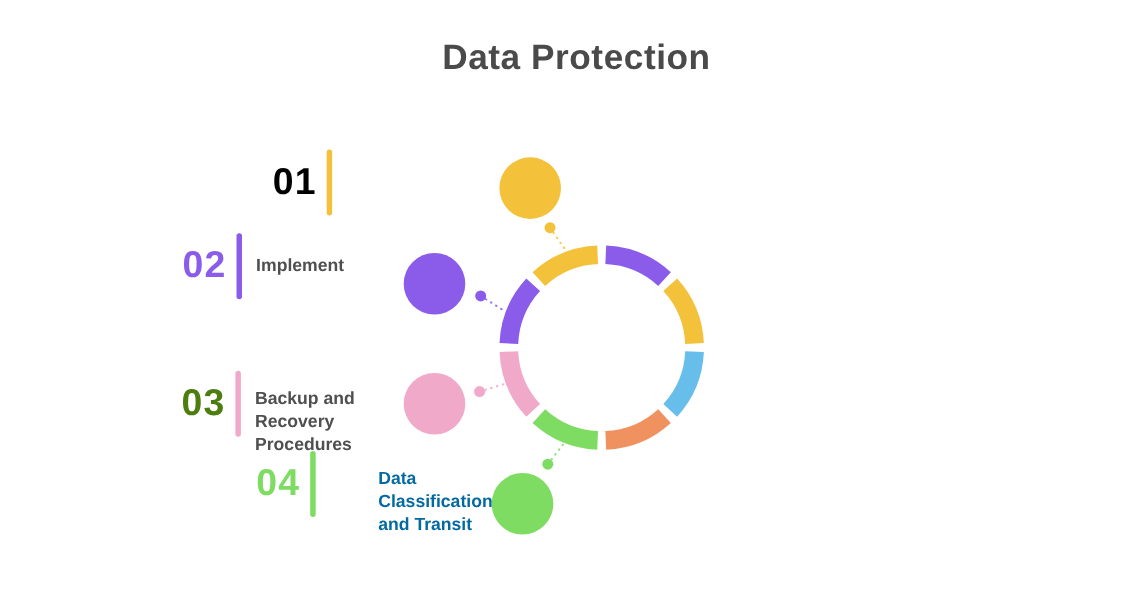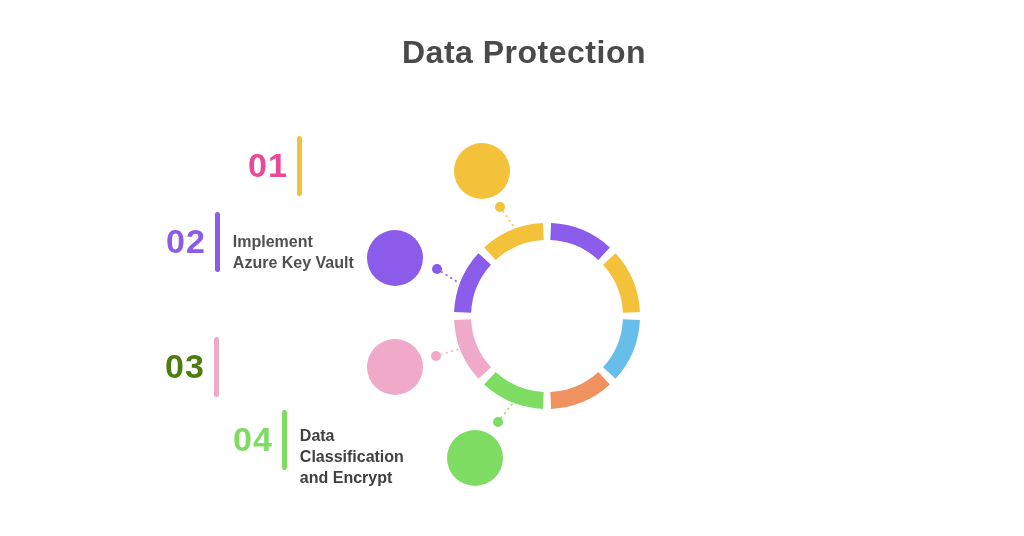--- a/index.html
+++ b/index.html
@@ -59,45 +59,49 @@
     width: 1024px;
     height: 536px;
   }
 </style>
 </head>
 <body>
 
 <div class="page-title" data-name="page-title" style="color: rgb(74, 74, 74);">Data Protection</div>
 
 <div class="step" style="left:248px; top:136px;" data-name="step-01">
-  <div class="step-number" data-name="step-01-number" style="color: #ec4899;">01</div>
+  <div class="step-number" data-name="step-01-number" style="color: #000000;">01</div>
   <div class="step-bar" data-name="step-01-bar" style="background: rgb(243, 193, 58);"></div>
 </div>
 
 <div class="step" style="left:166px; top:212px;" data-name="step-02">
   <div class="step-number" data-name="step-02-number" style="color: rgb(139, 92, 233);">02</div>
   <div class="step-bar" data-name="step-02-bar" style="background: rgb(139, 92, 233);"></div>
   <div class="step-text" data-name="step-02-label" style="color: rgb(79, 79, 79);">
     <div data-name="step-02-label-line">Implement</div>
-    <div data-name="step-02-label-line">Azure Key Vault</div>
   </div>
 </div>
 
 <div class="step" style="left:165px; top:337px;" data-name="step-03">
   <div class="step-number" data-name="step-03-number" style="color: #4d7c0f;">03</div>
   <div class="step-bar" data-name="step-03-bar" style="background: rgb(240, 169, 201);"></div>
+  <div class="step-text" data-name="step-03-label" style="color: rgb(79, 79, 79);">
+    <div data-name="step-03-label-line">Backup and</div>
+    <div data-name="step-03-label-line">Recovery</div>
+    <div data-name="step-03-label-line">Procedures</div>
+  </div>
 </div>
 
 <div class="step" style="left:233px; top:410px;" data-name="step-04">
   <div class="step-number" data-name="step-04-number" style="color: rgb(126, 220, 99);">04</div>
   <div class="step-bar" data-name="step-04-bar" style="background: rgb(126, 220, 99);"></div>
-  <div class="step-text" data-name="step-04-label" style="color: #404040;">
+  <div class="step-text" data-name="step-04-label" style="color: #0369a1; margin-left: 44px;">
     <div data-name="step-04-label-line">Data</div>
     <div data-name="step-04-label-line">Classification</div>
-    <div data-name="step-04-label-line">and Encrypt</div>
+    <div data-name="step-04-label-line">and Transit</div>
   </div>
 </div>
 
 <svg id="diagram-svg" viewBox="0 0 1024 536" data-name="ring-diagram">
     <path d="M 550.7 231.6 A 84.5 84.5 0 0 1 604.1 253.7" fill="none" stroke="#8B5CE9" stroke-width="17" data-name="ring-segment-top-right"></path>
     <path d="M 609.3 258.9 A 84.5 84.5 0 0 1 631.4 312.3" fill="none" stroke="#F3C13A" stroke-width="17" data-name="ring-segment-right-upper"></path>
     <path d="M 631.4 319.7 A 84.5 84.5 0 0 1 609.3 373.1" fill="none" stroke="#68BEEB" stroke-width="17" data-name="ring-segment-right-lower"></path>
     <path d="M 604.1 378.3 A 84.5 84.5 0 0 1 550.7 400.4" fill="none" stroke="#F0925F" stroke-width="17" data-name="ring-segment-bottom-right"></path>
     <path d="M 543.3 400.4 A 84.5 84.5 0 0 1 489.9 378.3" fill="none" stroke="#7EDC63" stroke-width="17" data-name="ring-segment-bottom-left"></path>
     <path d="M 484.7 373.1 A 84.5 84.5 0 0 1 462.6 319.7" fill="none" stroke="#F0A9C9" stroke-width="17" data-name="ring-segment-left-lower"></path>

